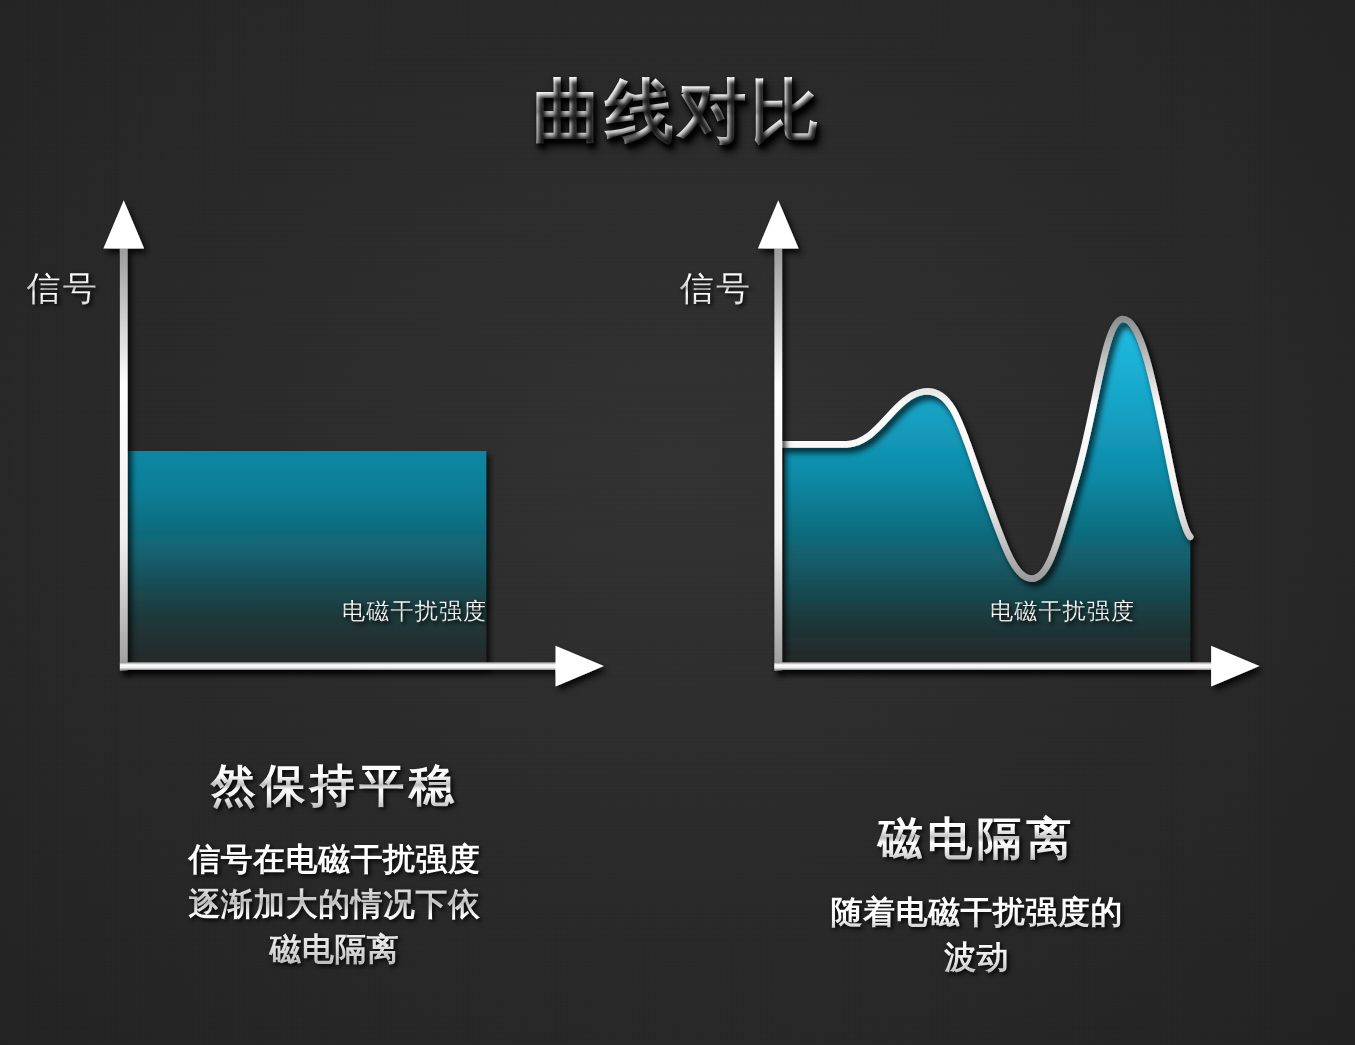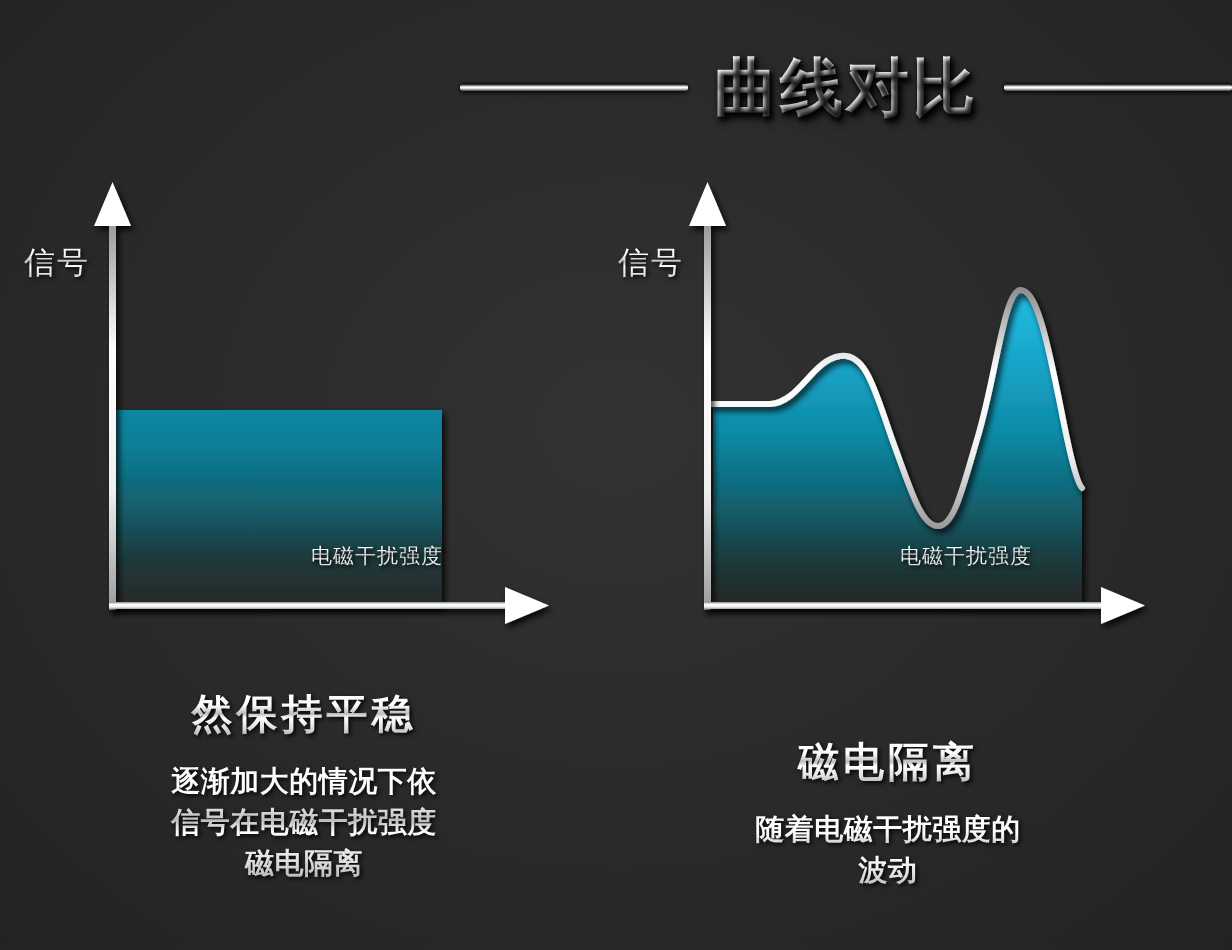--- a/index.html
+++ b/index.html
@@ -32,22 +32,23 @@
 
   
   #title-bar {
     position: absolute;
     left: 0;
     top: 44px;
     width: 1232px;
     height: 86px;
     display: flex;
     align-items: center;
-    justify-content: flex-end;
+    justify-content: space-between;
     gap: 26px;
+    flex-direction: column;
   }
   .title-rule {
     width: 228px;
     height: 7px;
     border-radius: 3px;
     background: linear-gradient(to bottom,
       #1d1d1d 0%, #4a4a4a 14%, #cfcfcf 32%, #ffffff 50%,
       #e9e9e9 62%, #9a9a9a 80%, #3a3a3a 100%);
     box-shadow: 0 2px 4px rgba(0,0,0,.85), 0 -1px 2px rgba(0,0,0,.6);
   }
@@ -190,22 +191,22 @@
       </g>
     </svg>
 
     <div class="axis-label-y metal-text" style="left:18px; top:72px;">信号</div>
 
     <div class="axis-label-x metal-text" style="left:305px; top:372px;">电磁干扰强度</div>
 
     <div class="caption">
       <div class="caption-title metal-text">然保持平稳</div>
       <div class="caption-desc metal-text">
+        <span class="desc-line">信号在电磁干扰强度</span>
         <span class="desc-line">逐渐加大的情况下依</span>
-        <span class="desc-line">信号在电磁干扰强度</span>
         <span class="desc-line">磁电隔离</span>
       </div>
     </div>
   </div>
 
   <div class="panel" id="panel-right">
 
     <svg class="chart-svg" viewBox="0 0 600 470">
       <defs>
         <linearGradient id="fillRight" x1="0" y1="0" x2="0" y2="1">

